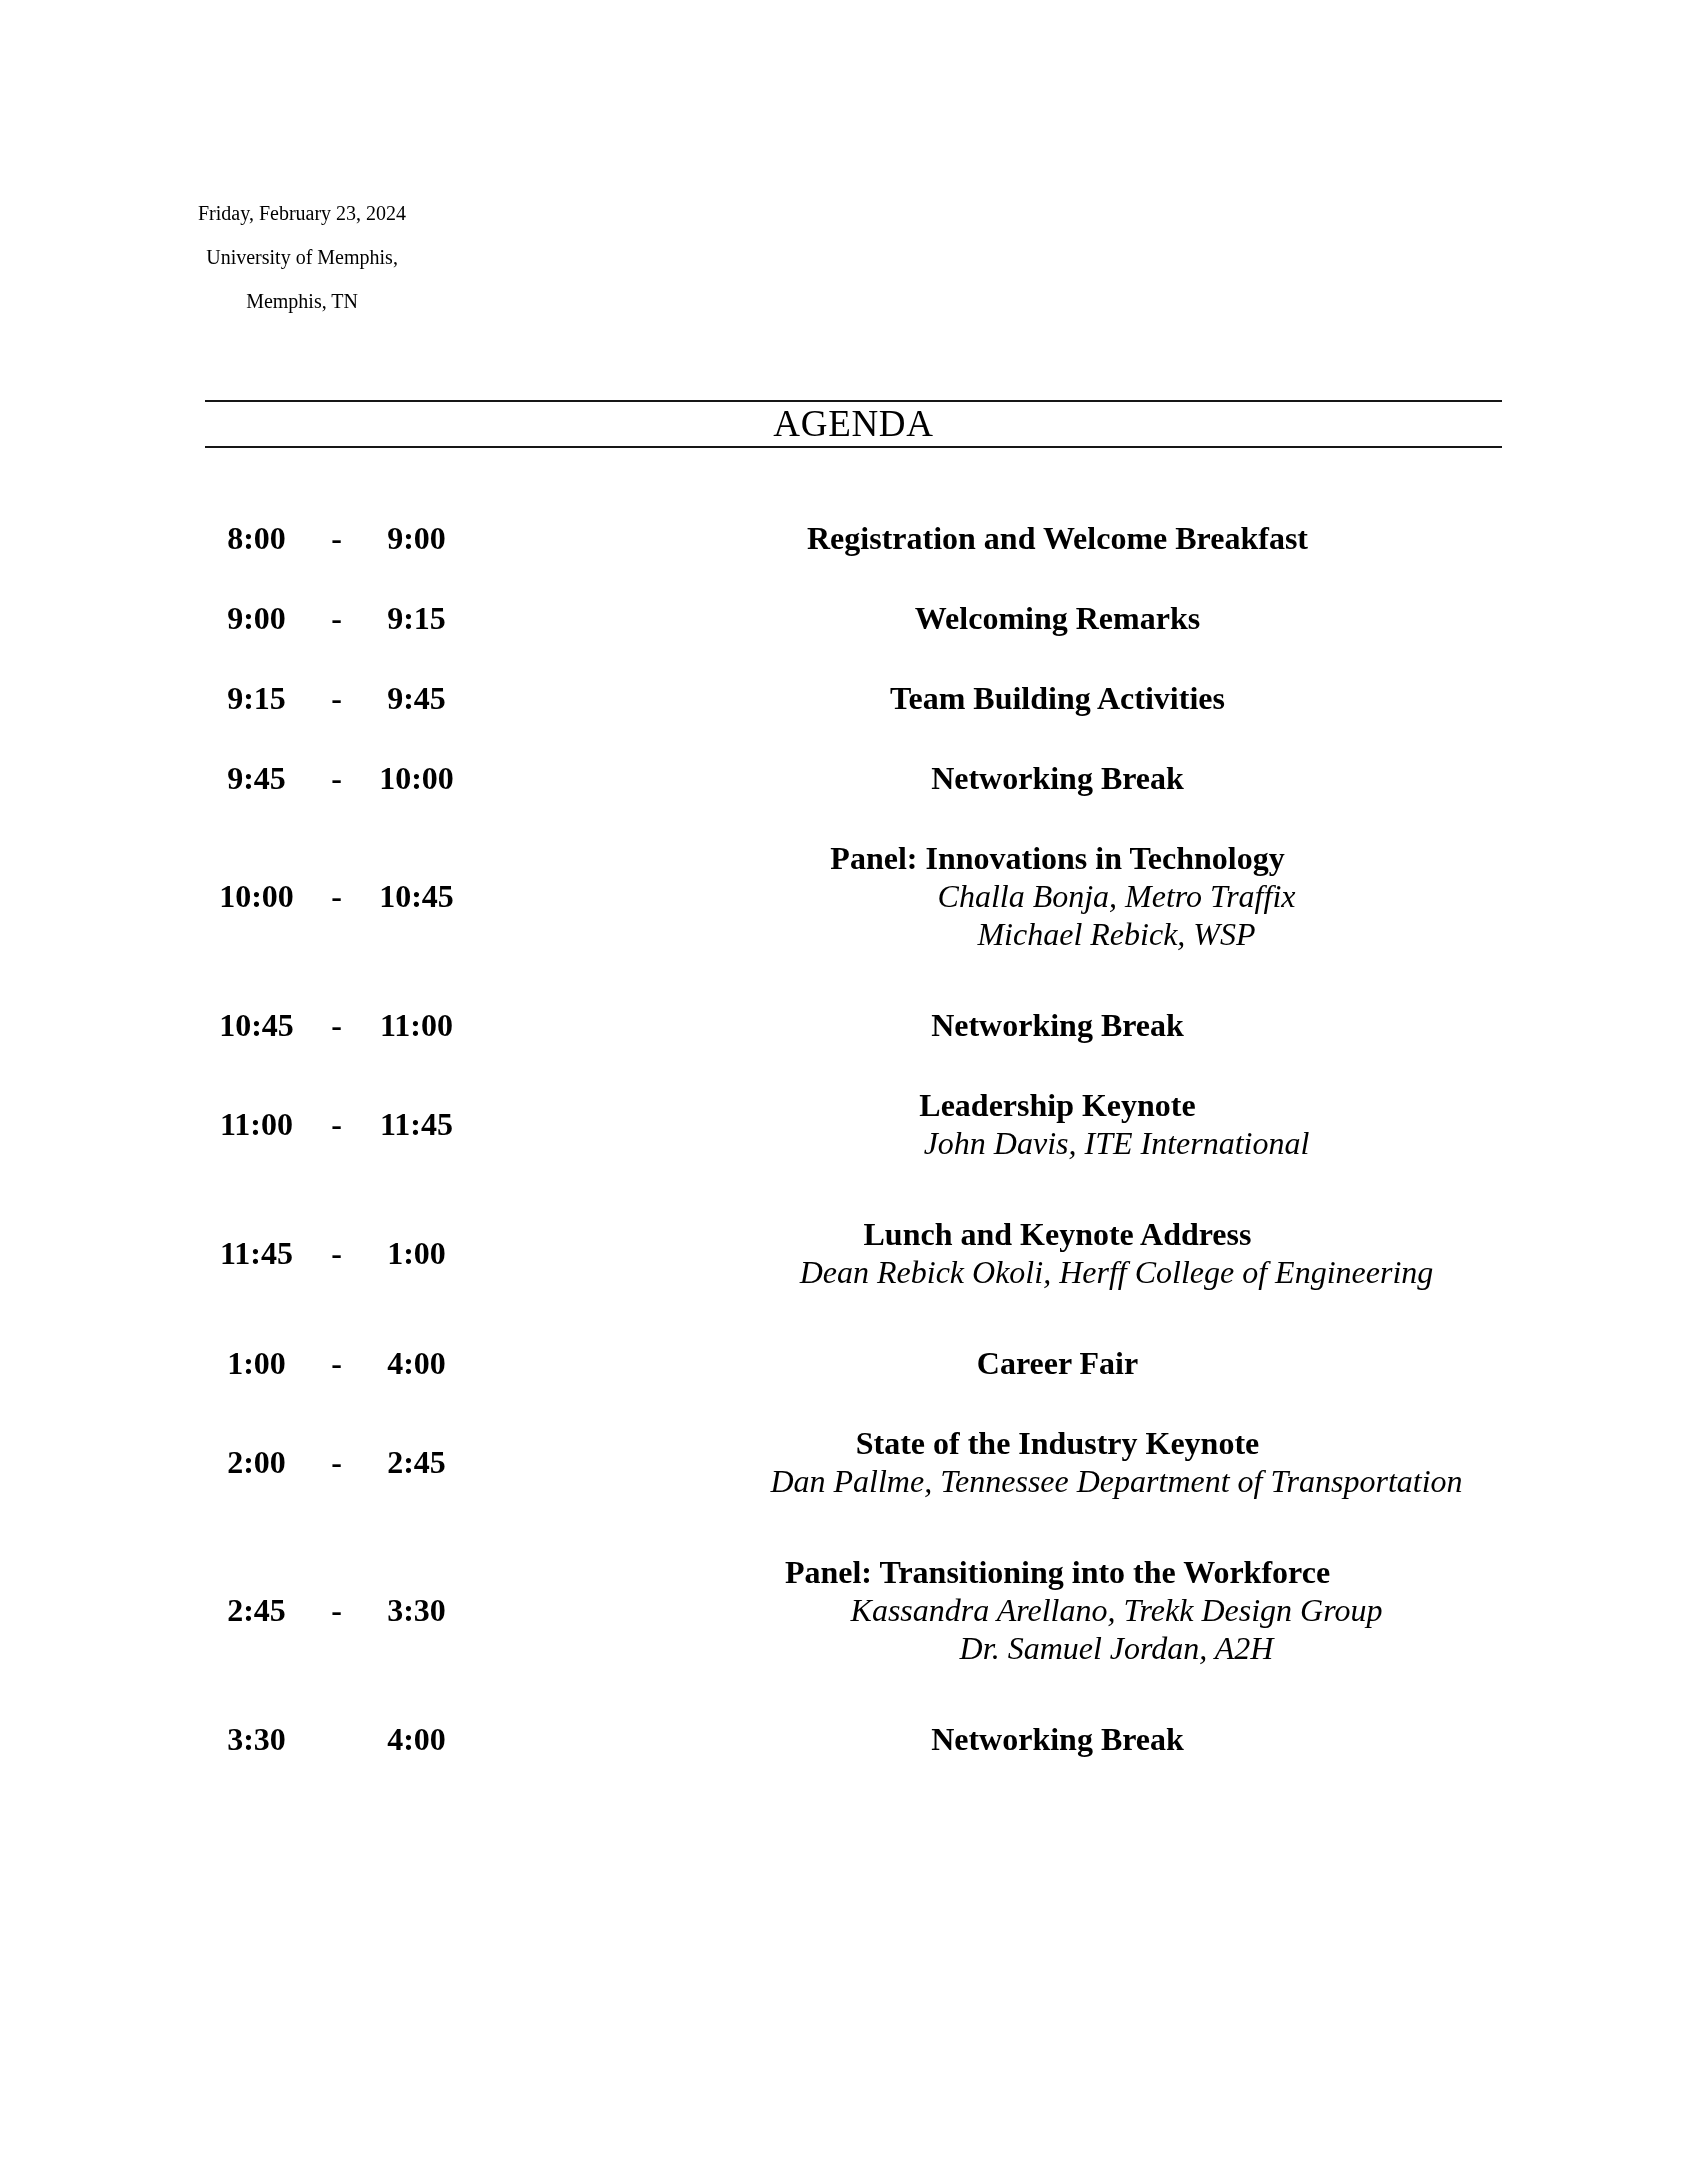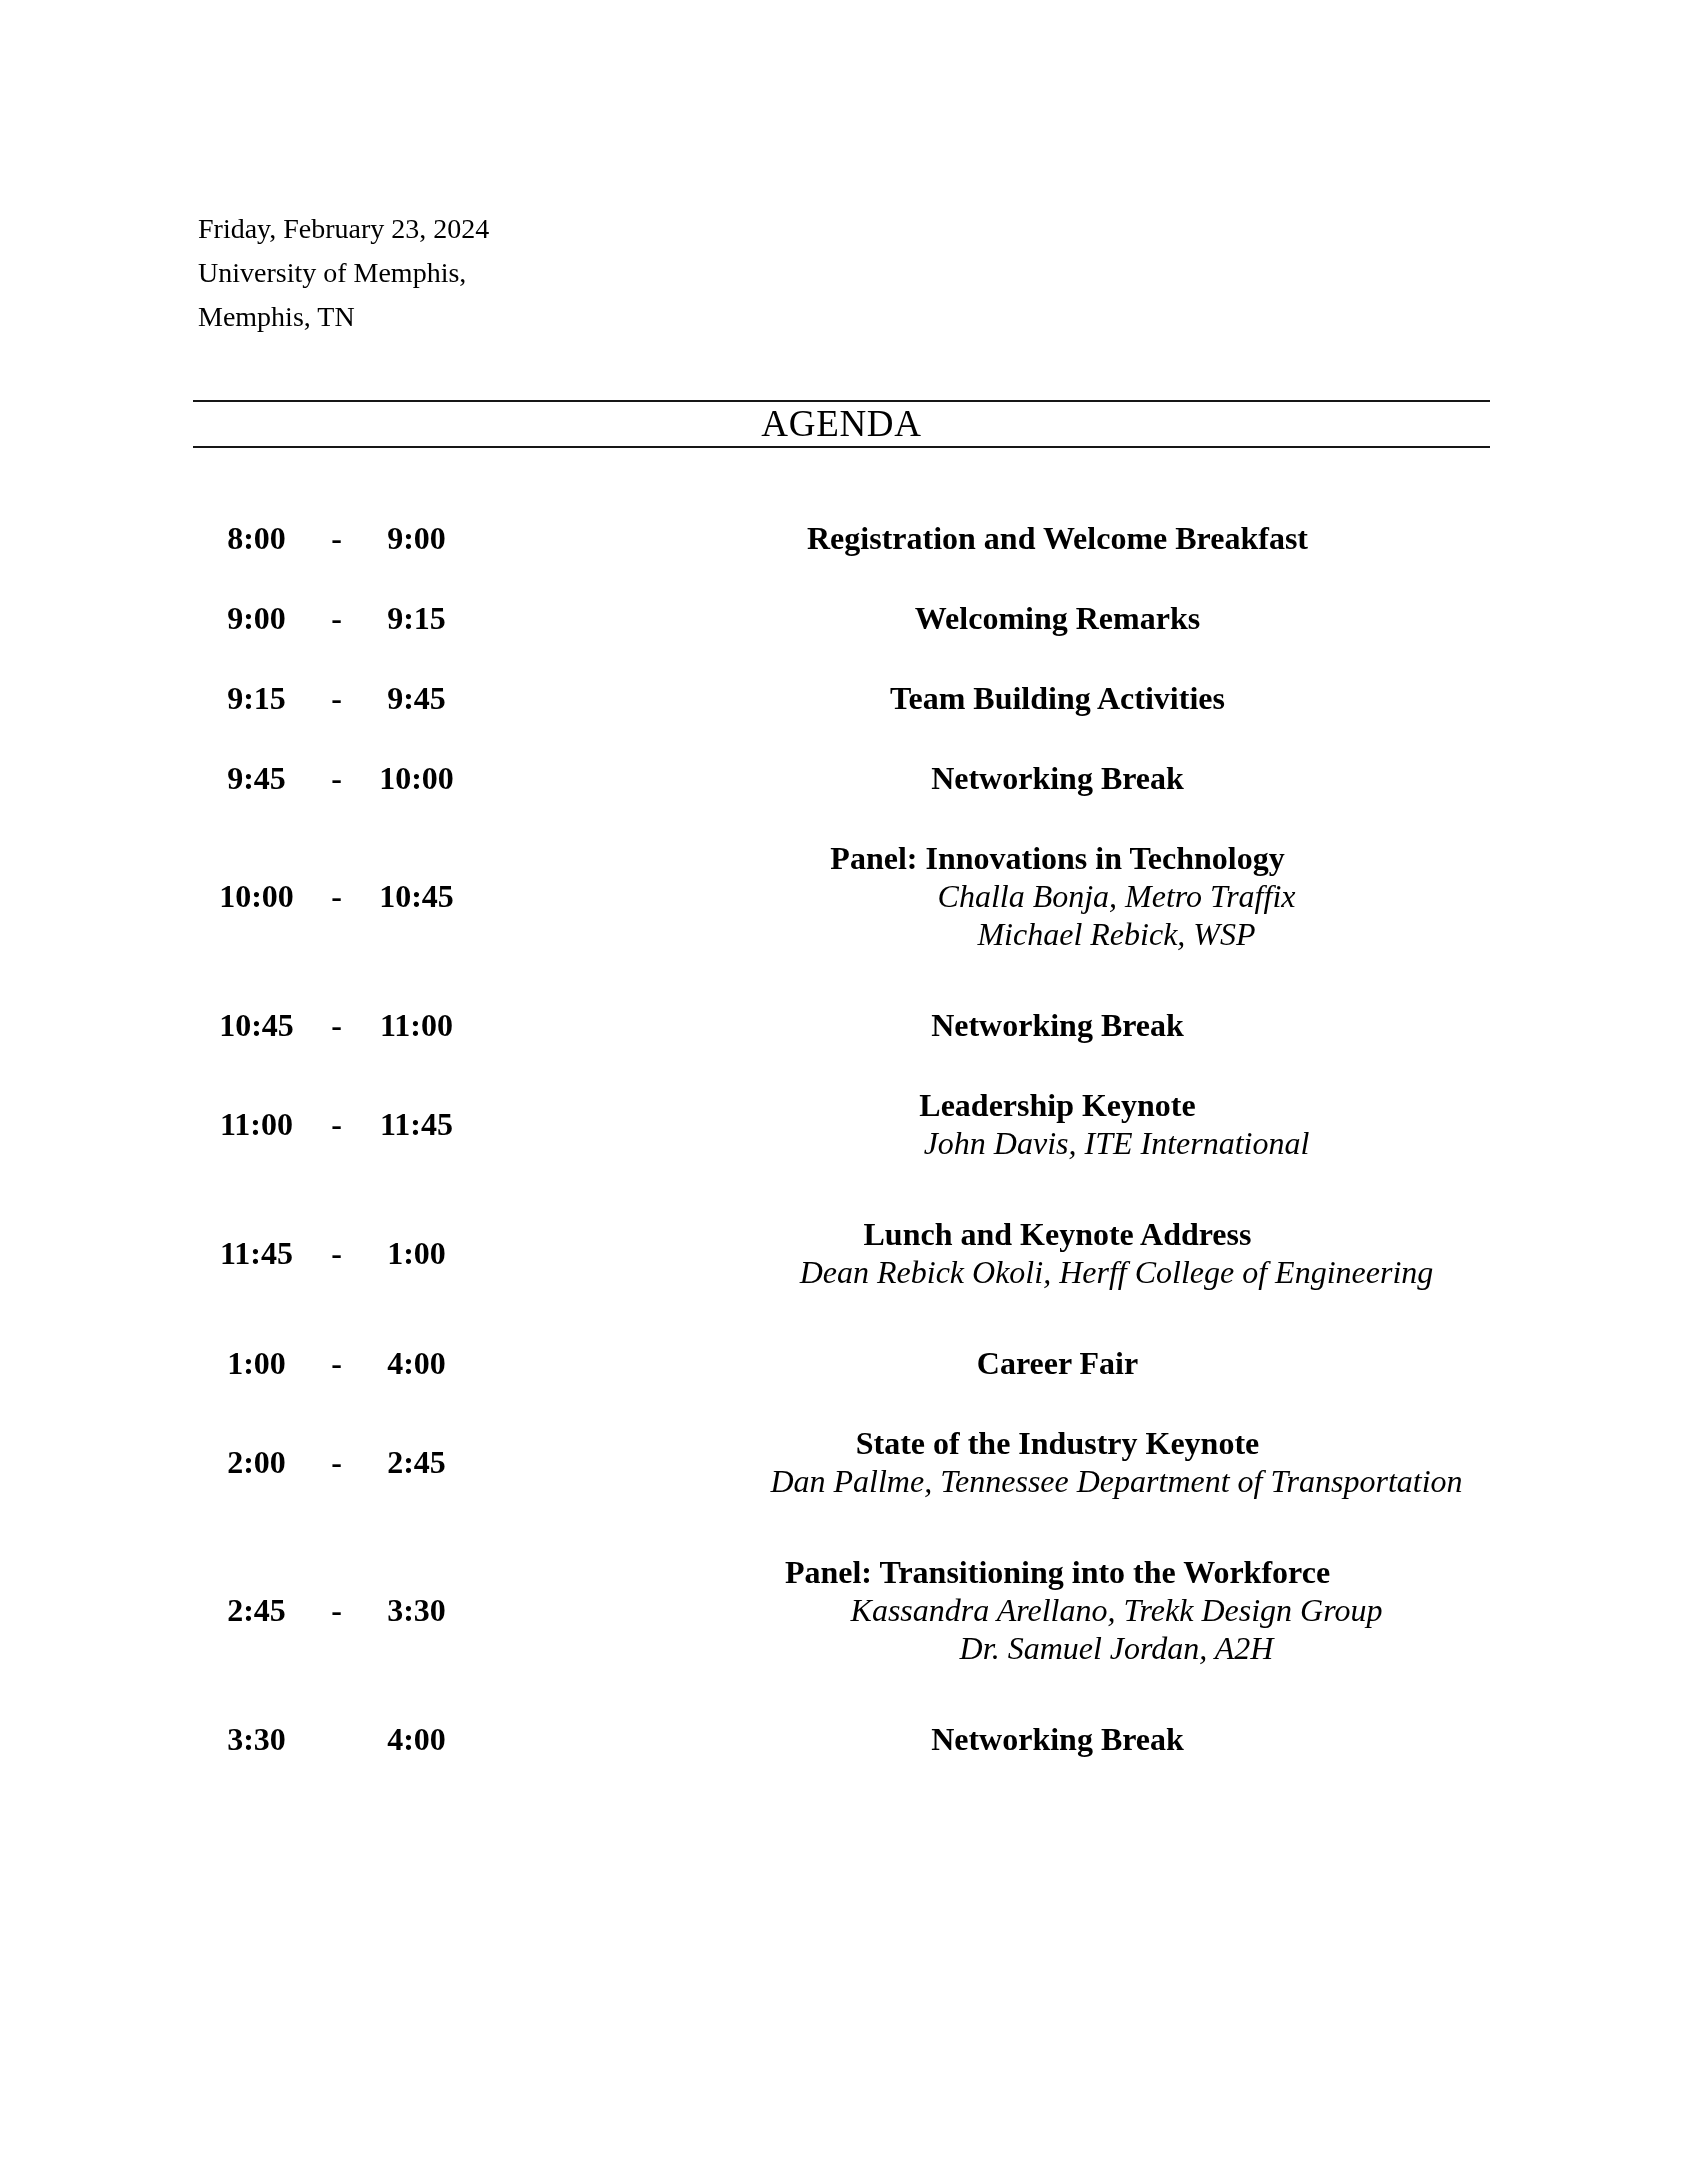--- a/index.html
+++ b/index.html
@@ -8,28 +8,29 @@
     height: 2183px;
     background: #ffffff;
     color: #000000;
     font-family: "Liberation Serif", serif;
     position: relative;
     overflow: hidden;
   }
   .header {
     position: absolute;
     left: 198px;
-    top: 207px;
-    font-size: 28px;
+    top: 191px;
+    font-size: 20px;
     line-height: 44px;
     white-space: nowrap;
+    text-align: center;
   }
   .rule-block {
     position: absolute;
-    left: 193px;
+    left: 205px;
     top: 400px;
     width: 1297px;
     border-top: 2.6px solid #161616;
     border-bottom: 2.6px solid #161616;
     text-align: center;
   }
   .agenda-title {
     display: block;
     font-size: 37px;
     line-height: 44px;

